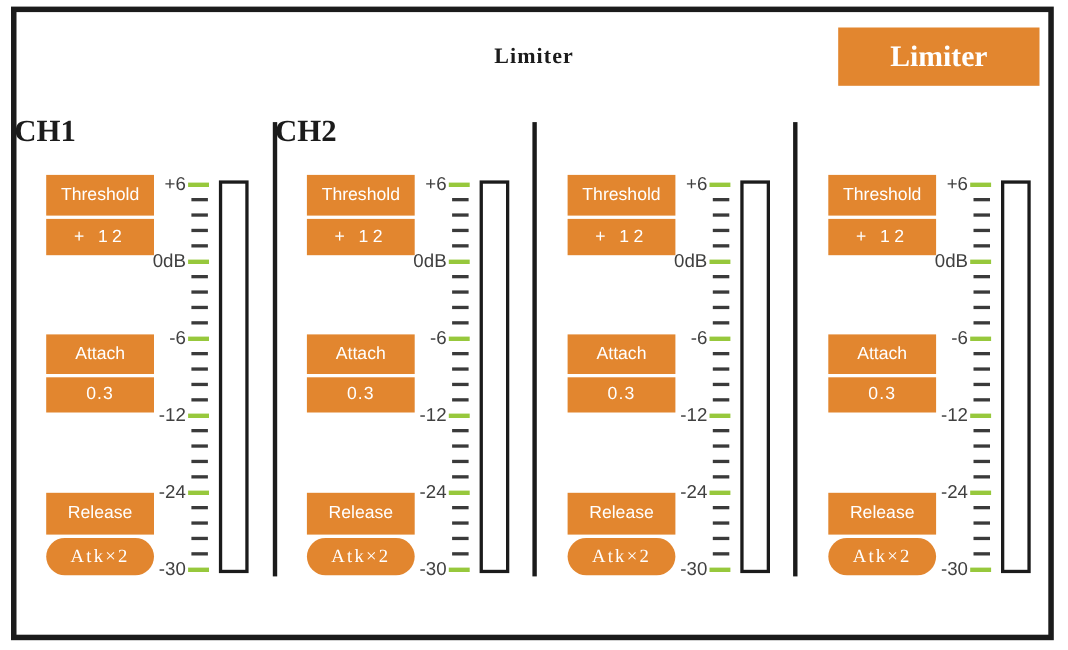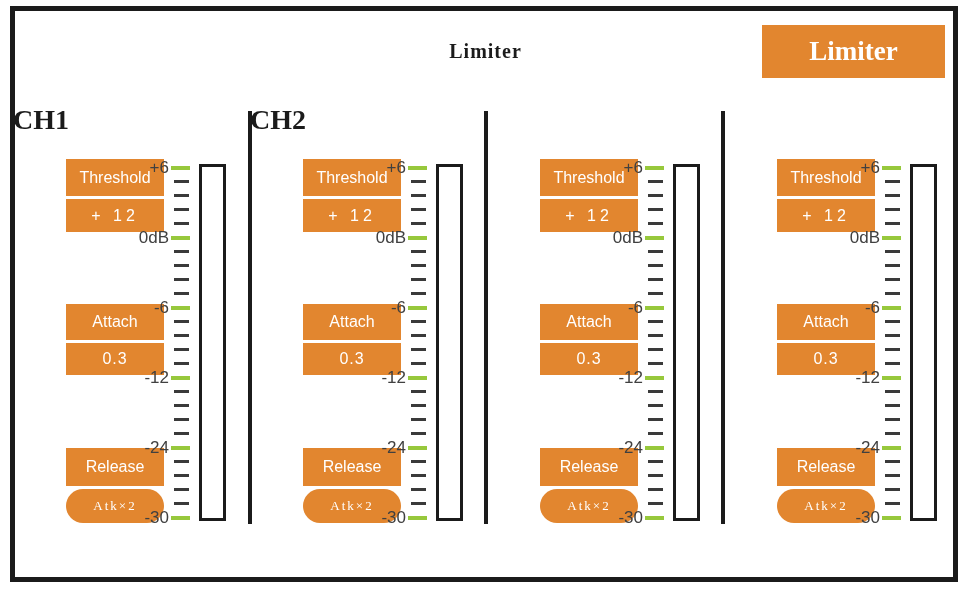--- a/index.html
+++ b/index.html
@@ -31,30 +31,30 @@
 
   .ch-header {
     position:absolute; top:104px; left:0; width:100%; text-align:left;
     font-family:"Liberation Serif", serif; font-weight:bold; font-size:28px;
     color:var(--ink-black);
   }
   .ctrl { position:absolute; left:29px; width:98px; }
   .ctrl-threshold { top:159px; } .ctrl-attach { top:304px; } .ctrl-release { top:448px; }
   .ctrl-label, .ctrl-value {
     background:var(--accent-orange); color:#fff; text-align:center;
-    font-size:16px; width:100%;margin-left:24px;
+    font-size:16px; width:100%;
   }
   .ctrl-threshold .ctrl-label { height:37px; line-height:37px; }
   .ctrl-threshold .ctrl-value { height:33px; line-height:33px; margin-top:3px; letter-spacing:4px; }
   .ctrl-attach .ctrl-label { height:36px; line-height:36px; }
   .ctrl-attach .ctrl-value { height:32px; line-height:32px; margin-top:3px; letter-spacing:1px; }
   .ctrl-release .ctrl-label { height:38px; line-height:38px; }
   .ctrl-release .ctrl-value {
     height:34px; line-height:34px; margin-top:3px;
-    font-family:"Liberation Serif", serif; font-size:13px; letter-spacing:2px;border-radius:17px;
+    font-family:"Liberation Serif", serif; font-size:17px; letter-spacing:2px;border-radius:17px;
   }
   .scale { position:absolute; left:98px; top:168px; width:82px; height:351px; }
   .scale-num {
     position:absolute; right:24px; width:54px; text-align:right;
     font-size:17px; line-height:22px; color:var(--scale-text);
   }
   .tick-major { position:absolute; left:60px; width:19px; height:4px; background:var(--tick-green); }
   .tick-minor { position:absolute; left:63px; width:15px; height:3px; background:var(--tick-dark); }
   .meter {
     position:absolute; left:186px; top:164px; width:27px; height:357px;

